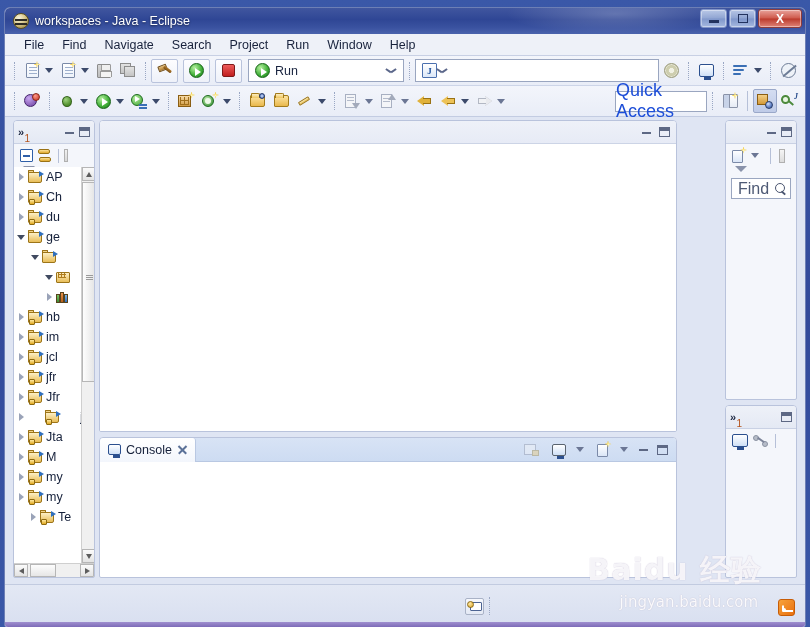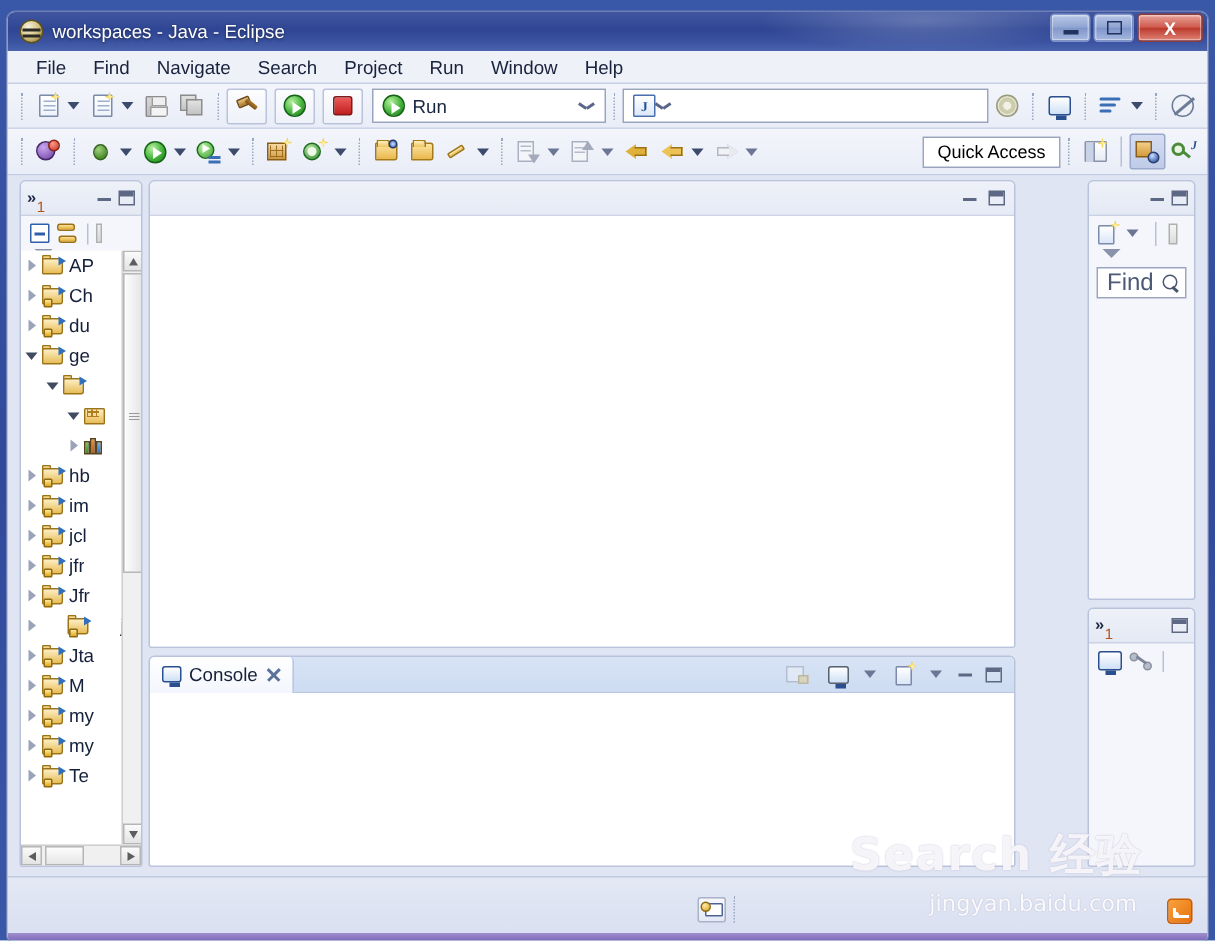--- a/index.html
+++ b/index.html
@@ -270,21 +270,21 @@
     position:absolute;left:0;top:1px;width:9px;height:9px;border-radius:50%;
     border:2px solid #4c8a3c; background:#e8f5e2;
   }
   .ico-browse .stick{
     position:absolute;left:7px;top:8px;width:6px;height:2px;background:#4c8a3c;transform:rotate(40deg);
   }
   .quick-access {
     height: 21px; width: 92px;
     border: 1px solid #9aa6c0;
     background: #ffffff;
-    color: #000000; font-size: 12px;
+    color: #1d4ed8; font-size: 18px;
     display: flex; align-items: center; justify-content: center;
     margin-left: 2px;
   }
   
   .combo {
     height: 23px;
     border: 1px solid #9aa6c0;
     background: #ffffff;
     display: flex; align-items: center;
     padding: 0 2px 0 4px;
@@ -1052,21 +1052,21 @@
               <div class="tree-row" style="padding-left: 2px;">
                 <span class="twisty closed"></span>
                 <span class="pkg-ico">
                   <i class="tab"></i>
                   <i class="f"></i>
                   <i class="arrow"></i>
                   <i class="lock"></i>
                 </span>
                 <span class="tree-label">my</span>
               </div>
-              <div class="tree-row" style="padding-left: 2px;">
+              <div class="tree-row" style="padding-left: 14px;">
                 <span class="twisty closed"></span>
                 <span class="pkg-ico">
                   <i class="tab"></i>
                   <i class="f"></i>
                   <i class="arrow"></i>
                   <i class="lock"></i>
                 </span>
                 <span class="tree-label">Te</span>
               </div>
             </div>
@@ -1185,15 +1185,15 @@
             <i class="key"></i>
           </span>
         <span class="sep"></span>
       </div>
       <div class="rss"></div>
     </div>
 
     <div class="bottom-strip"></div>
   </div>
 
-  <div class="watermark-1">Search 经验</div>
+  <div class="watermark-1">Baidu 经验</div>
   <div class="watermark-2">jingyan.baidu.com</div>
 </div>
 
 </body></html>

